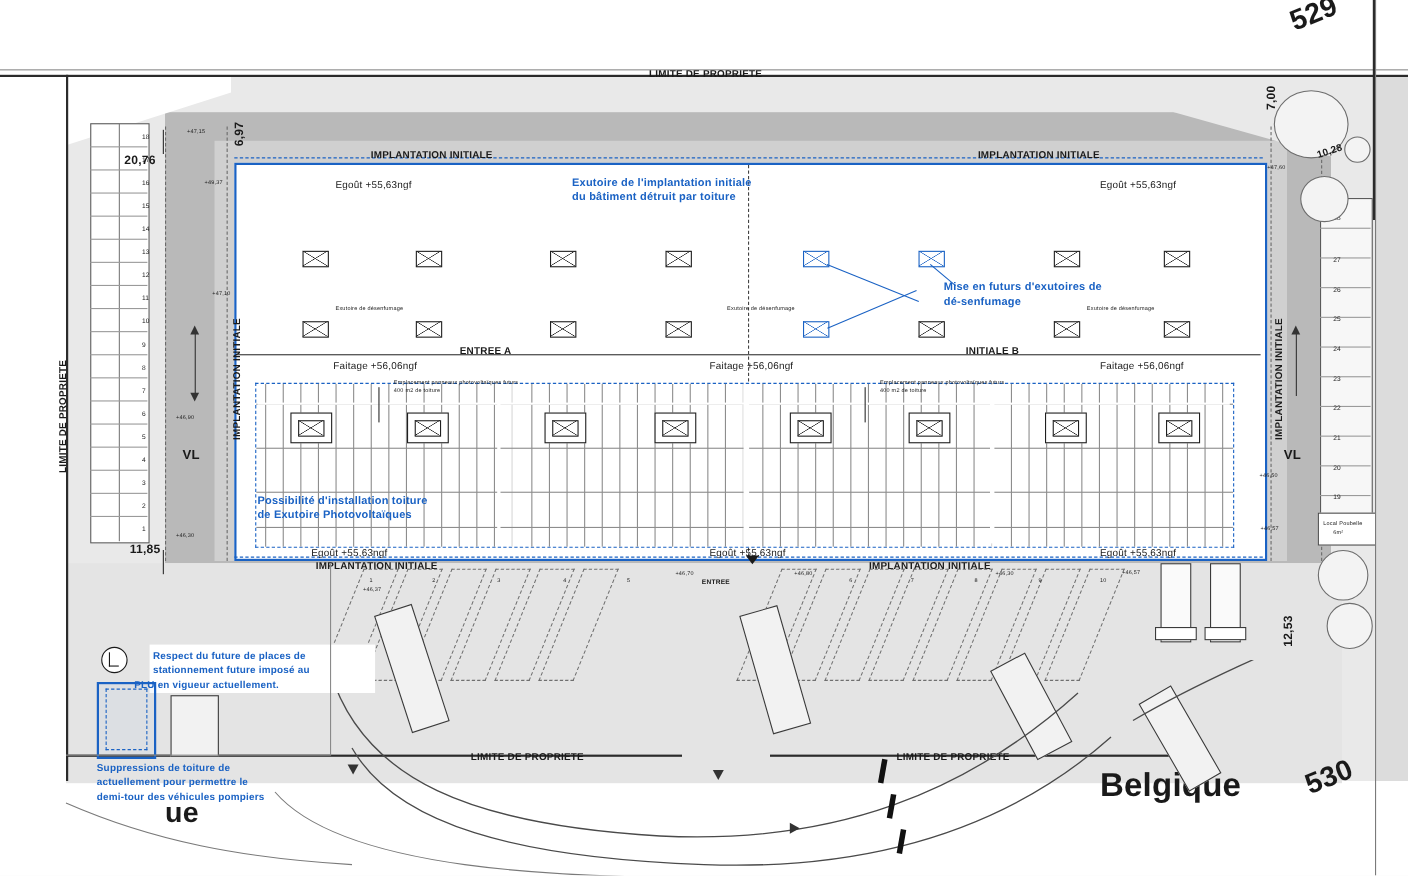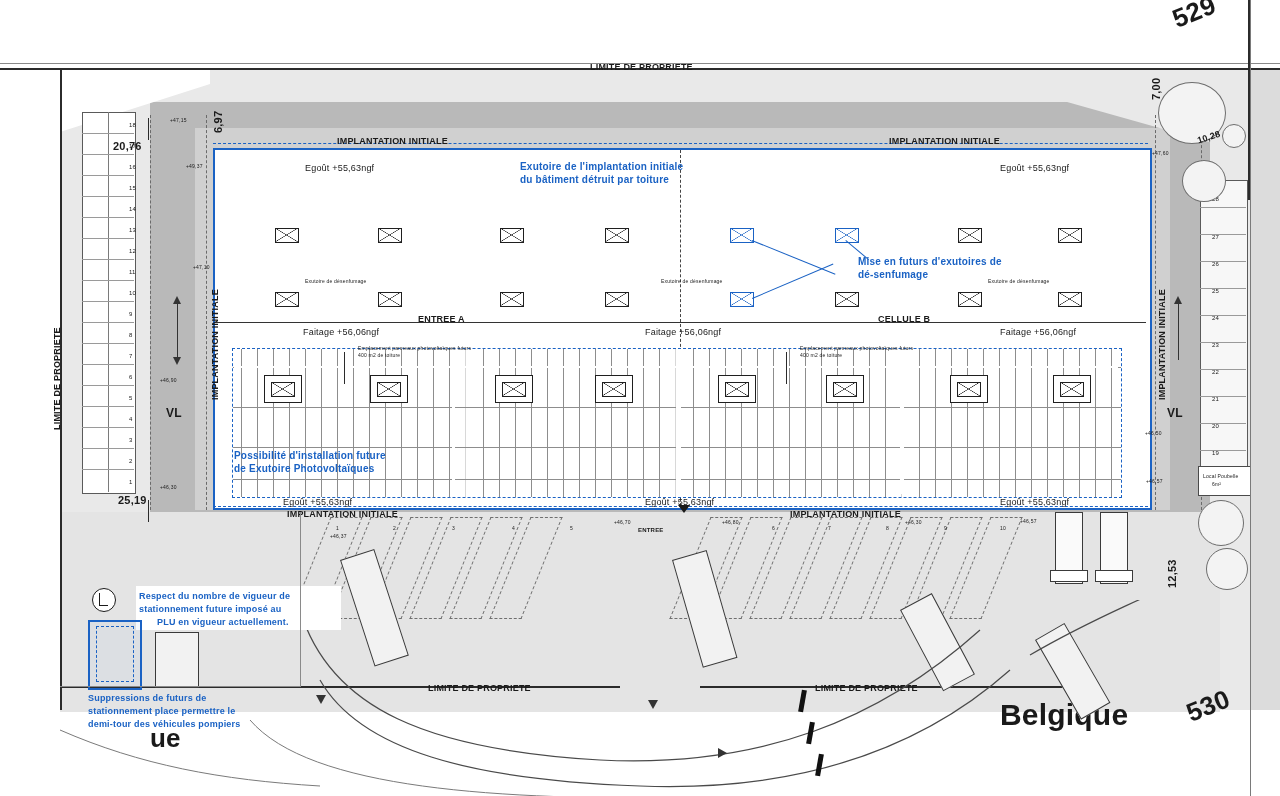--- a/index.html
+++ b/index.html
@@ -88,21 +88,21 @@
 
   <div class="bldg-outline" style="left:213px;top:148px;width:935px;height:358px;"></div>
   <div class="bldg-dash" style="left:213px;top:143px;width:935px;height:6px;border-bottom:none;border-left:none;border-right:none;"></div>
   <div class="bldg-dash" style="left:213px;top:506px;width:935px;height:6px;border-top:1px dashed #1a62c4;border-bottom:none;border-left:none;border-right:none;"></div>
 
   <div class="cell-split" style="left:215px;top:322px;width:931px;height:1px;background:#333;"></div>
 
   <div class="abs" style="left:680px;top:150px;width:0;height:356px;border-left:1px dashed #444;"></div>
 
   <div class="txt txt-b" style="left:418px;top:314px;">ENTREE A</div>
-  <div class="txt txt-b" style="left:878px;top:314px;">CELLULE B</div>
+  <div class="txt txt-b" style="left:878px;top:314px;">INITIALE B</div>
 
   <div class="txt txt-b" style="left:337px;top:136px;">IMPLANTATION INITIALE</div>
   <div class="txt txt-b" style="left:889px;top:136px;">IMPLANTATION INITIALE</div>
   <div class="txt txt-b" style="left:287px;top:509px;">IMPLANTATION INITIALE</div>
   <div class="txt txt-b" style="left:790px;top:509px;">IMPLANTATION INITIALE</div>
   <div class="txt txt-b rot90" style="left:210px;top:400px;">IMPLANTATION INITIALE</div>
   <div class="txt txt-b rot90" style="left:1157px;top:400px;">IMPLANTATION INITIALE</div>
 
   <div class="txt" style="left:305px;top:163px;">Egoût +55,63ngf</div>
   <div class="txt" style="left:1000px;top:163px;">Egoût +55,63ngf</div>
@@ -241,21 +241,21 @@
   <div class="abs" style="left:676px;top:350px;width:5px;height:144px;background:#ffffff;"></div>
   <div class="abs" style="left:900px;top:350px;width:4px;height:144px;background:#ffffff;"></div>
 
   <div class="txt" style="left:358px;top:345px;font-size:5px;">Emplacement panneaux photovoltaïques futurs</div>
   <div class="txt" style="left:358px;top:352px;font-size:5px;">400 m2 de toiture</div>
   <div class="abs" style="left:344px;top:352px;width:1px;height:32px;background:#2b2b2b;"></div>
   <div class="txt" style="left:800px;top:345px;font-size:5px;">Emplacement panneaux photovoltaïques futurs</div>
   <div class="txt" style="left:800px;top:352px;font-size:5px;">400 m2 de toiture</div>
   <div class="abs" style="left:786px;top:352px;width:1px;height:32px;background:#2b2b2b;"></div>
 
-  <div class="txt blue-b" style="left:234px;top:450px;font-size:10px;">Possibilité d'installation future</div>
+  <div class="txt blue-b" style="left:234px;top:450px;font-size:10px;">Possibilité d'installation toiture</div>
   <div class="txt blue-b" style="left:234px;top:463px;font-size:10px;">de Exutoire Photovoltaïques</div>
 
   <div class="abs" style="left:82px;top:112px;width:52px;height:380px;background:#ffffff;border:1px solid #5a5a5a;"></div>
   <div class="abs" style="left:108px;top:112px;width:1px;height:380px;background:#7a7a7a;"></div>
   <div class="abs" style="left:82px;top:112px;width:52px;height:380px;">
     <div class="hair" style="left:0;top:21px;width:52px;height:1px"></div>
     <div class="hair" style="left:0;top:42px;width:52px;height:1px"></div>
     <div class="hair" style="left:0;top:63px;width:52px;height:1px"></div>
     <div class="hair" style="left:0;top:84px;width:52px;height:1px"></div>
     <div class="hair" style="left:0;top:105px;width:52px;height:1px"></div>
@@ -335,21 +335,21 @@
   <div class="tree" style="left:1158px;top:82px;width:66px;height:60px;"></div>
   <div class="tree" style="left:1182px;top:160px;width:42px;height:40px;"></div>
   <div class="tree" style="left:1198px;top:500px;width:44px;height:44px;"></div>
   <div class="tree" style="left:1206px;top:548px;width:40px;height:40px;"></div>
   <div class="tree" style="left:1222px;top:124px;width:22px;height:22px;"></div>
 
   <div class="txt txt-b" style="left:113px;top:140px;font-size:11px;">20,76</div>
   <div class="txt txt-b rot90" style="left:212px;top:133px;font-size:11px;">6,97</div>
   <div class="txt txt-b rot90" style="left:1150px;top:100px;font-size:11px;">7,00</div>
   <div class="txt txt-b" style="left:1196px;top:136px;font-size:9px;transform:rotate(-18deg);transform-origin:0 0;">10,28</div>
-  <div class="txt txt-b" style="left:118px;top:494px;font-size:11px;">25,19</div>
+  <div class="txt txt-b" style="left:118px;top:494px;font-size:11px;">11,85</div>
   <div class="txt txt-b rot90" style="left:1166px;top:588px;font-size:11px;">12,53</div>
 
   <div class="dimv" style="left:148px;top:118px;height:22px;"></div>
   <div class="dimv" style="left:148px;top:500px;height:22px;"></div>
 
   <div class="txt" style="left:170px;top:117px;font-size:5px;">+47,15</div>
   <div class="txt" style="left:186px;top:163px;font-size:5px;">+49,37</div>
   <div class="txt" style="left:193px;top:264px;font-size:5px;">+47,10</div>
   <div class="txt" style="left:160px;top:377px;font-size:5px;">+46,90</div>
   <div class="txt" style="left:160px;top:484px;font-size:5px;">+46,30</div>
@@ -414,32 +414,32 @@
 
   <div class="abs" style="left:316px;top:695px;width:0;height:0;border-left:5px solid transparent;border-right:5px solid transparent;border-top:9px solid #333;"></div>
   <div class="abs" style="left:648px;top:700px;width:0;height:0;border-left:5px solid transparent;border-right:5px solid transparent;border-top:9px solid #333;"></div>
   <div class="abs" style="left:718px;top:748px;width:0;height:0;border-top:5px solid transparent;border-bottom:5px solid transparent;border-left:9px solid #333;"></div>
 
   <div class="abs" style="left:800px;top:690px;width:5px;height:22px;background:#111;transform:rotate(10deg);"></div>
   <div class="abs" style="left:808px;top:722px;width:5px;height:22px;background:#111;transform:rotate(10deg);"></div>
   <div class="abs" style="left:817px;top:754px;width:5px;height:22px;background:#111;transform:rotate(10deg);"></div>
 
   <div class="abs" style="left:136px;top:586px;width:205px;height:44px;background:#ffffff;border:0;"></div>
-  <div class="txt blue-b" style="left:139px;top:591px;font-size:9px;">Respect du nombre de vigueur de</div>
+  <div class="txt blue-b" style="left:139px;top:591px;font-size:9px;">Respect du future de places de</div>
   <div class="txt blue-b" style="left:139px;top:604px;font-size:9px;">stationnement future imposé au</div>
-  <div class="txt blue-b" style="left:157px;top:617px;font-size:9px;">PLU en vigueur actuellement.</div>
+  <div class="txt blue-b" style="left:122px;top:617px;font-size:9px;">PLU en vigueur actuellement.</div>
 
   <div class="abs" style="left:92px;top:588px;width:22px;height:22px;border:1px solid #1a1a1a;border-radius:50%;background:#fff;"></div>
   <div class="abs" style="left:99px;top:593px;width:8px;height:12px;border-left:1px solid #1a1a1a;border-bottom:1px solid #1a1a1a;"></div>
 
   <div class="abs" style="left:88px;top:620px;width:50px;height:66px;border:2px solid #1a62c4;background:rgba(26,98,196,0.04);"></div>
   <div class="abs" style="left:96px;top:626px;width:36px;height:54px;border:1px dashed #1a62c4;"></div>
 
-  <div class="txt blue-b" style="left:88px;top:693px;font-size:9px;">Suppressions de futurs de</div>
-  <div class="txt blue-b" style="left:88px;top:706px;font-size:9px;">stationnement place permettre le</div>
+  <div class="txt blue-b" style="left:88px;top:693px;font-size:9px;">Suppressions de toiture de</div>
+  <div class="txt blue-b" style="left:88px;top:706px;font-size:9px;">actuellement pour permettre le</div>
   <div class="txt blue-b" style="left:88px;top:719px;font-size:9px;">demi-tour des véhicules pompiers</div>
 
   <div class="line" style="left:300px;top:512px;width:1px;height:175px;background:#8a8a8a;"></div>
   <div class="line" style="left:60px;top:686px;width:240px;height:1px;background:#8a8a8a;"></div>
 
   <div class="abs" style="left:1250px;top:70px;width:30px;height:640px;background:#dcdcdc;"></div>
   <div class="abs" style="left:1250px;top:0;width:1px;height:796px;background:#7a7a7a;"></div>
 
 </div>
 

